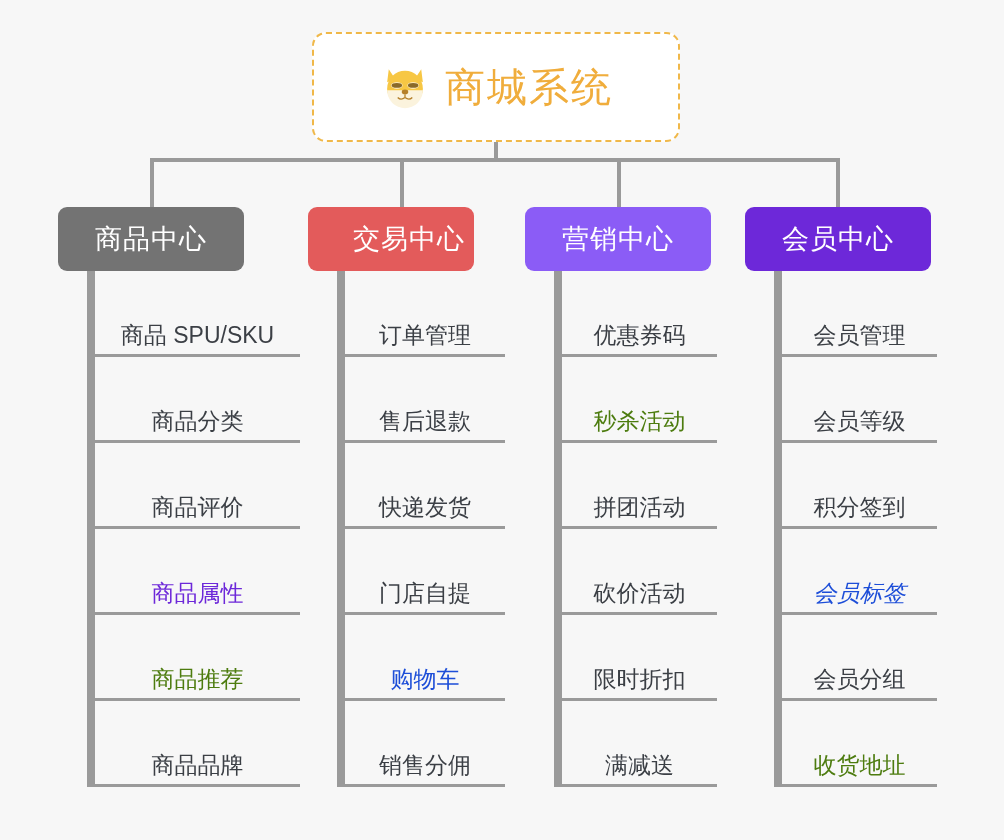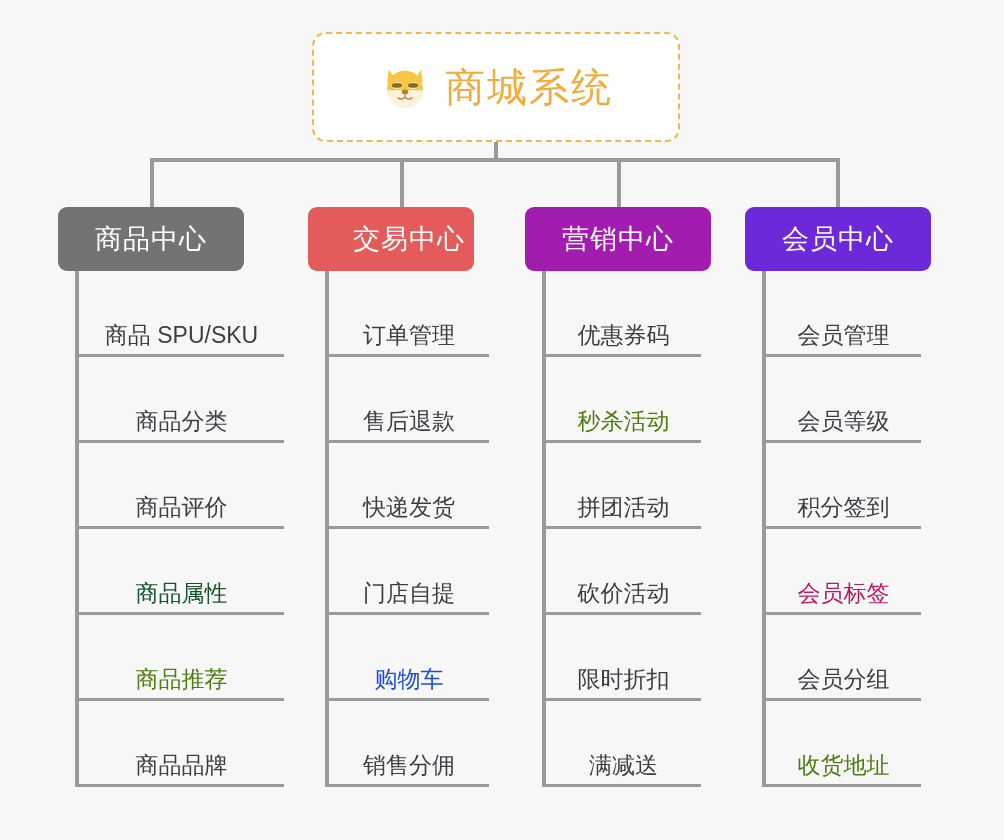--- a/index.html
+++ b/index.html
@@ -83,22 +83,22 @@
     display: flex;
     align-items: center;
     justify-content: center;
     color: #ffffff;
     font-size: 27px;
     letter-spacing: 1px;
     box-sizing: border-box;
   }
   .branch-body {
     position: relative;
-    margin-left: 17px;
-    border-left: 4px solid #000000;
+    margin-left: 29px;
+    border-left: 8px solid #000000;
   }
   .leaf-item {
     position: relative;
     height: 86px;
     box-sizing: border-box;
     border-bottom: 3px solid #9a9a9a;
     display: flex;
     align-items: flex-end;
     justify-content: center;
     padding-bottom: 6px;
@@ -165,21 +165,21 @@
       <div class="leaf-item" style="border-bottom-color: rgb(154, 154, 154);">
           <span class="leaf-label" style="color: rgb(59, 63, 69);">商品 SPU/SKU</span>
         </div>
       <div class="leaf-item" style="border-bottom-color: rgb(154, 154, 154);">
           <span class="leaf-label" style="color: rgb(59, 63, 69);">商品分类</span>
         </div>
       <div class="leaf-item" style="border-bottom-color: rgb(154, 154, 154);">
           <span class="leaf-label" style="color: rgb(59, 63, 69);">商品评价</span>
         </div>
       <div class="leaf-item" style="border-bottom-color: rgb(154, 154, 154);">
-          <span class="leaf-label" style="color: #14532d;">商品属性</span>
+          <span class="leaf-label" style="color: #6d28d9;">商品属性</span>
         </div>
       <div class="leaf-item" style="border-bottom-color: rgb(154, 154, 154);">
           <span class="leaf-label" style="color: #4d7c0f;">商品推荐</span>
         </div>
       <div class="leaf-item" style="border-bottom-color: rgb(154, 154, 154);">
           <span class="leaf-label" style="color: rgb(59, 63, 69);">商品品牌</span>
         </div>
     </div>
   </div>
 
@@ -203,21 +203,21 @@
       <div class="leaf-item" style="border-bottom-color: rgb(154, 154, 154);">
           <span class="leaf-label" style="color: #1d4ed8;">购物车</span>
         </div>
       <div class="leaf-item" style="border-bottom-color: rgb(154, 154, 154);">
           <span class="leaf-label" style="color: rgb(59, 63, 69);">销售分佣</span>
         </div>
     </div>
   </div>
 
   <div class="branch branch-2">
-    <div class="branch-header" style="background: #a21caf;">
+    <div class="branch-header" style="background: #8b5cf6;">
       <span>营销中心</span>
     </div>
     <div class="branch-body" style="border-left-color: rgb(154, 154, 154);">
       <div class="leaf-item" style="border-bottom-color: rgb(154, 154, 154);">
           <span class="leaf-label" style="color: rgb(59, 63, 69);">优惠券码</span>
         </div>
       <div class="leaf-item" style="border-bottom-color: rgb(154, 154, 154);">
           <span class="leaf-label" style="color: #4d7c0f;">秒杀活动</span>
         </div>
       <div class="leaf-item" style="border-bottom-color: rgb(154, 154, 154);">
@@ -243,21 +243,21 @@
       <div class="leaf-item" style="border-bottom-color: rgb(154, 154, 154);">
           <span class="leaf-label" style="color: rgb(59, 63, 69);">会员管理</span>
         </div>
       <div class="leaf-item" style="border-bottom-color: rgb(154, 154, 154);">
           <span class="leaf-label" style="color: rgb(59, 63, 69);">会员等级</span>
         </div>
       <div class="leaf-item" style="border-bottom-color: rgb(154, 154, 154);">
           <span class="leaf-label" style="color: rgb(59, 63, 69);">积分签到</span>
         </div>
       <div class="leaf-item" style="border-bottom-color: rgb(154, 154, 154);">
-          <span class="leaf-label" style="color: #be185d;">会员标签</span>
+          <span class="leaf-label" style="color: #1d4ed8; font-style: italic;">会员标签</span>
         </div>
       <div class="leaf-item" style="border-bottom-color: rgb(154, 154, 154);">
           <span class="leaf-label" style="color: rgb(59, 63, 69);">会员分组</span>
         </div>
       <div class="leaf-item" style="border-bottom-color: rgb(154, 154, 154);">
           <span class="leaf-label" style="color: #4d7c0f;">收货地址</span>
         </div>
     </div>
   </div>
 

